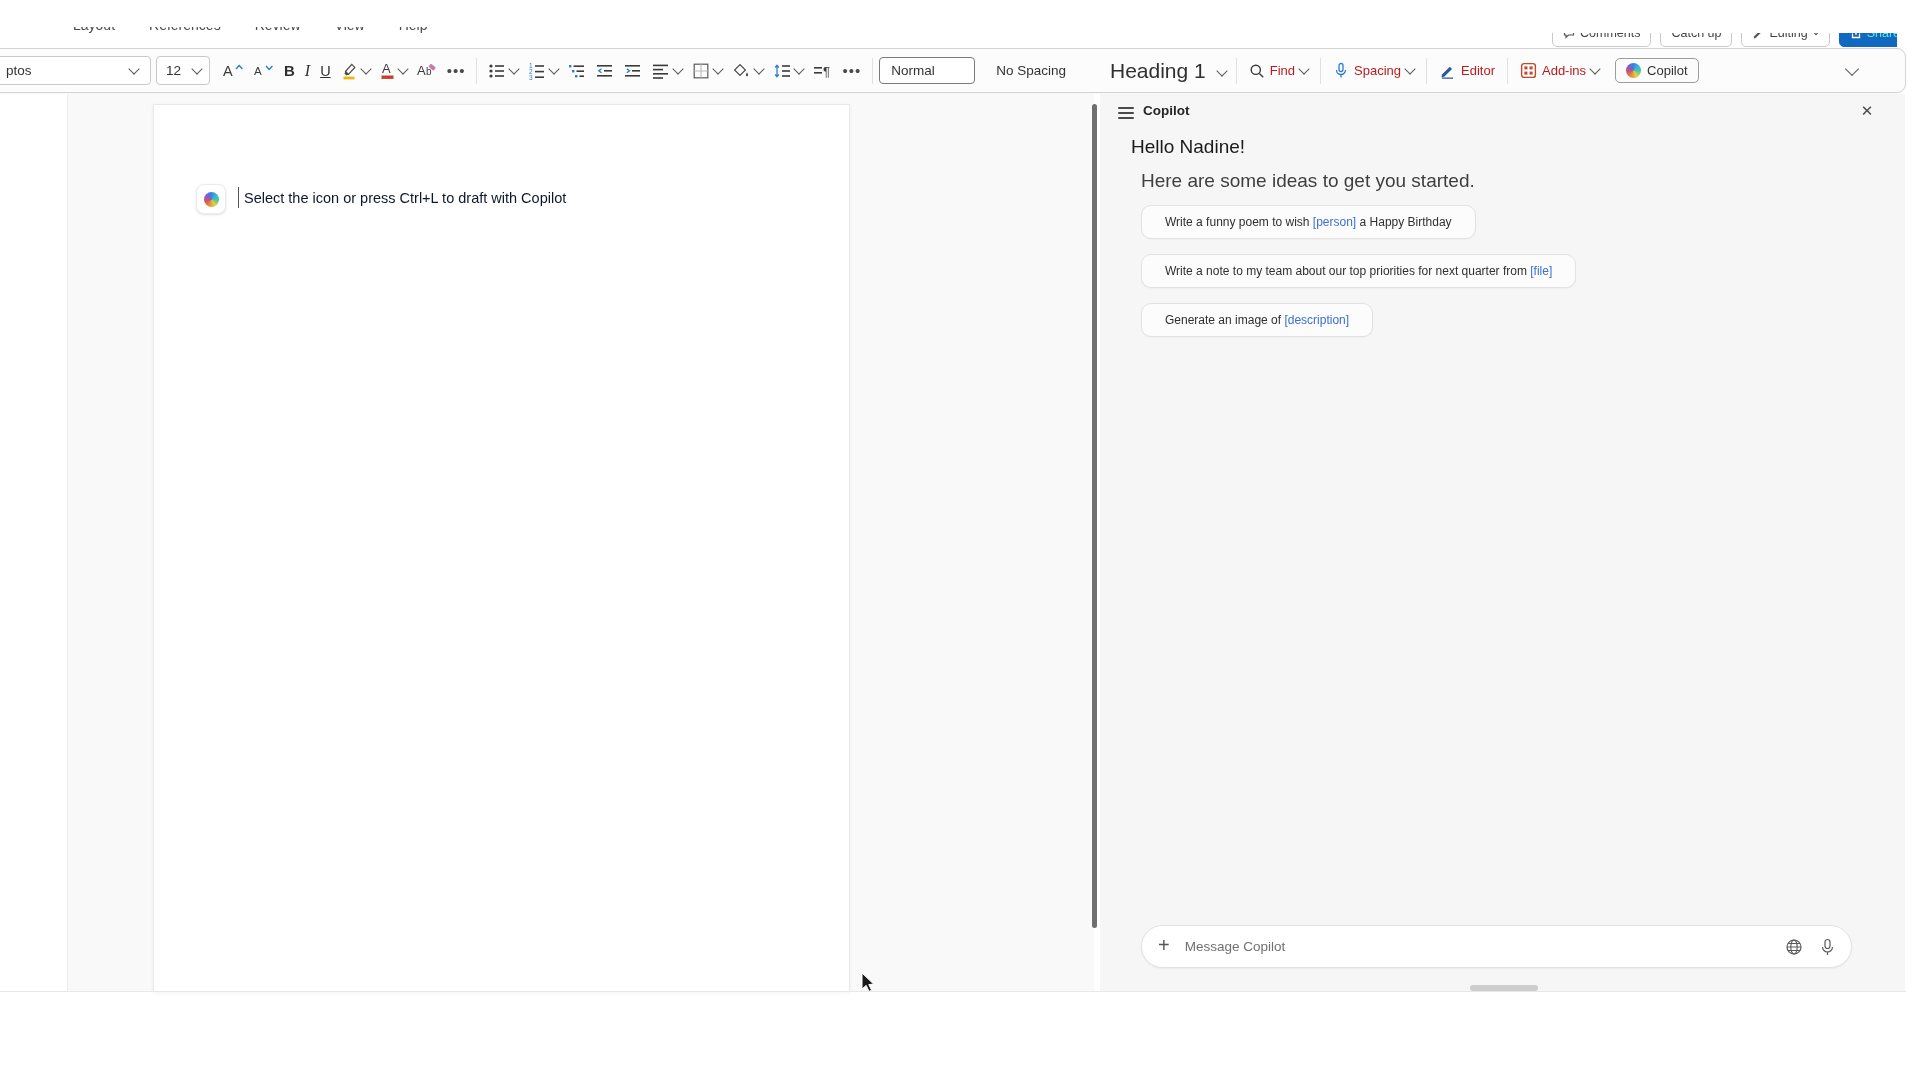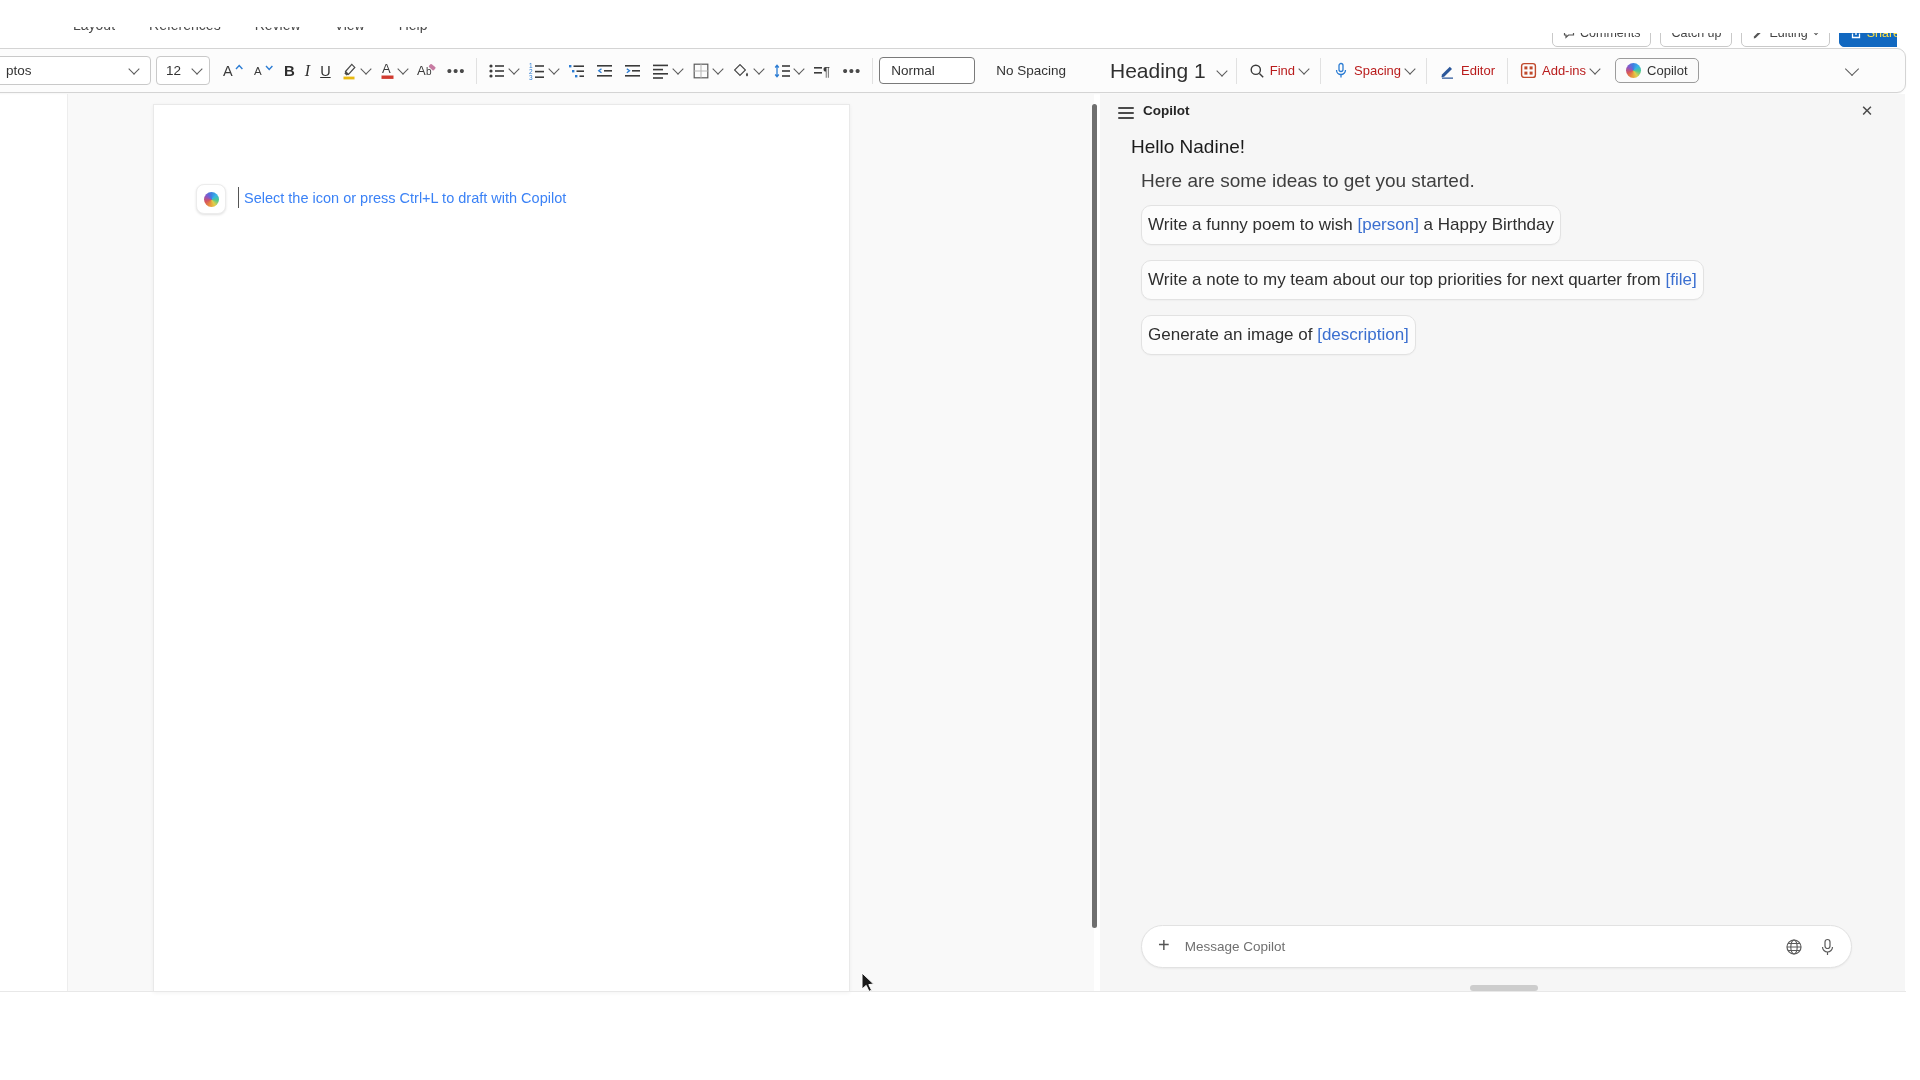--- a/index.html
+++ b/index.html
@@ -6,21 +6,21 @@
   body{width:1920px;height:1080px;position:relative;background:#fff;overflow:hidden;
        font-family:"Liberation Sans",sans-serif;color:#3b3b3b;}
   .abs{position:absolute}
   
   .menu-clip{position:absolute;left:0;top:27px;width:900px;height:13px;overflow:hidden}
   .menu-row{position:absolute;left:73px;top:-10px;display:flex;gap:34px;font-size:14px;color:#4a4a4a;white-space:nowrap}
   .pills-clip{position:absolute;left:1552px;top:33px;width:345px;height:14px;overflow:hidden}
   .pills-row{position:absolute;left:0;top:-15px;display:flex;gap:9px;align-items:flex-start}
   .pill{height:27px;border:1px solid #c9c9c9;border-radius:5px;background:#fff;display:flex;align-items:center;
         gap:5px;padding:0 10px;font-size:12.5px;color:#444;white-space:nowrap}
-  .pill.blue{background:#1168c0;border-color:#1168c0;color:#fde047}
+  .pill.blue{background:#1168c0;border-color:#1168c0;color:#5eead4}
   
   .toolbar{position:absolute;left:-24px;top:48px;width:1930px;height:45px;border:1px solid #d4d4d4;
            border-radius:9px;background:#fcfcfc;box-shadow:0 1px 2px rgba(0,0,0,.04);
            display:flex;align-items:center;padding-left:24px;box-sizing:border-box;overflow:hidden}
   .toolbar > *{flex-shrink:0}
   .combo{height:29px;border:1px solid #c9c9c9;border-radius:4px;background:#fff;display:flex;
          align-items:center;font-size:13.5px;color:#333;box-sizing:border-box}
   .chev{width:7px;height:7px;border-right:1.4px solid #5b5b5b;border-bottom:1.4px solid #5b5b5b;
         transform:rotate(45deg);margin-top:-4px;display:inline-block}
   .tbtn{display:flex;align-items:center;gap:4px;padding:0 5px;height:30px;border-radius:4px}
@@ -37,34 +37,34 @@
   .cplogo{width:15px;height:15px;border-radius:50%;
           background:conic-gradient(from 200deg,#e8913c,#d6545e,#8a57c9,#3f7de0,#35b2e8,#4ec98f,#e2cf4a,#e8913c)}
   .collapse-chev{position:absolute;right:48px;top:19px}
   
   .canvas{position:absolute;left:67px;top:94px;width:1026px;height:898px;background:#f9f9f9;border-left:1px solid #ededed}
   .page{position:absolute;left:153px;top:104px;width:697px;height:888px;background:#fff;
         border:1px solid #e9e9e9;box-shadow:0 1px 4px rgba(0,0,0,.05);box-sizing:border-box}
   .doc-chip{position:absolute;left:42px;top:79px;width:28px;height:28px;border-radius:8px;background:#fff;
             border:1px solid #ececec;box-shadow:0 1px 2.5px rgba(0,0,0,.12);display:flex;align-items:center;justify-content:center}
   .caret-line{position:absolute;left:84px;top:82px;width:1.4px;height:21px;background:#555}
-  .doc-ph{position:absolute;left:90px;top:85px;font-size:14.5px;color:#3b82f6;white-space:nowrap}
+  .doc-ph{position:absolute;left:90px;top:85px;font-size:14.5px;color:#0f172a;white-space:nowrap}
   
   .divider{position:absolute;left:1092px;top:104px;width:5px;height:824px;border-radius:3px;background:#6f6f6f}
   
   .panel{position:absolute;left:1100px;top:94px;width:805px;height:898px;background:#f6f6f6}
   .hamburger{position:absolute;left:18px;top:13px;width:16px;height:12px;display:flex;flex-direction:column;justify-content:space-between}
   .hamburger span{height:1.8px;background:#4a4a4a;border-radius:1px}
   .panel-title{position:absolute;left:43px;top:9px;font-size:13.5px;font-weight:bold;color:#252525}
   .close-x{position:absolute;left:756px;top:6px;font-size:15px;color:#4a4a4a;width:22px;height:22px;
            display:flex;align-items:center;justify-content:center}
   .greeting{position:absolute;left:31px;top:42px;font-size:19px;font-weight:normal;color:#1b1b1b}
   .subtitle{position:absolute;left:41px;top:76px;font-size:19px;color:#3f3f3f}
   .chips{position:absolute;left:41px;top:111px;display:flex;flex-direction:column;align-items:flex-start;gap:15px}
-  .chip{background:#fcfcfc;border:1px solid #e2e2e2;border-radius:10px;padding:9px 6px;font-size:17px;
+  .chip{background:#fcfcfc;border:1px solid #e2e2e2;border-radius:10px;padding:9px 23px;font-size:12px;
         color:#2f2f2f;box-shadow:0 1px 1.5px rgba(0,0,0,.03);white-space:nowrap}
   .tok{color:#3b6fd0}
   .input-bar{position:absolute;left:41px;top:831px;width:711px;height:43px;border-radius:22px;background:#fff;
              border:1px solid #e2e2e2;box-shadow:0 1px 2px rgba(0,0,0,.05);display:flex;align-items:center;
              padding:0 16px;box-sizing:border-box}
   .plus{font-size:20px;font-weight:300;color:#555;margin-top:-2px}
   .input-ph{font-size:13.5px;color:#707070;margin-left:15px}
   .input-spacer{flex:1}
   
   .bottom-edge{position:absolute;left:0;top:991px;width:1906px;height:1px;background:#e8e8e8}

